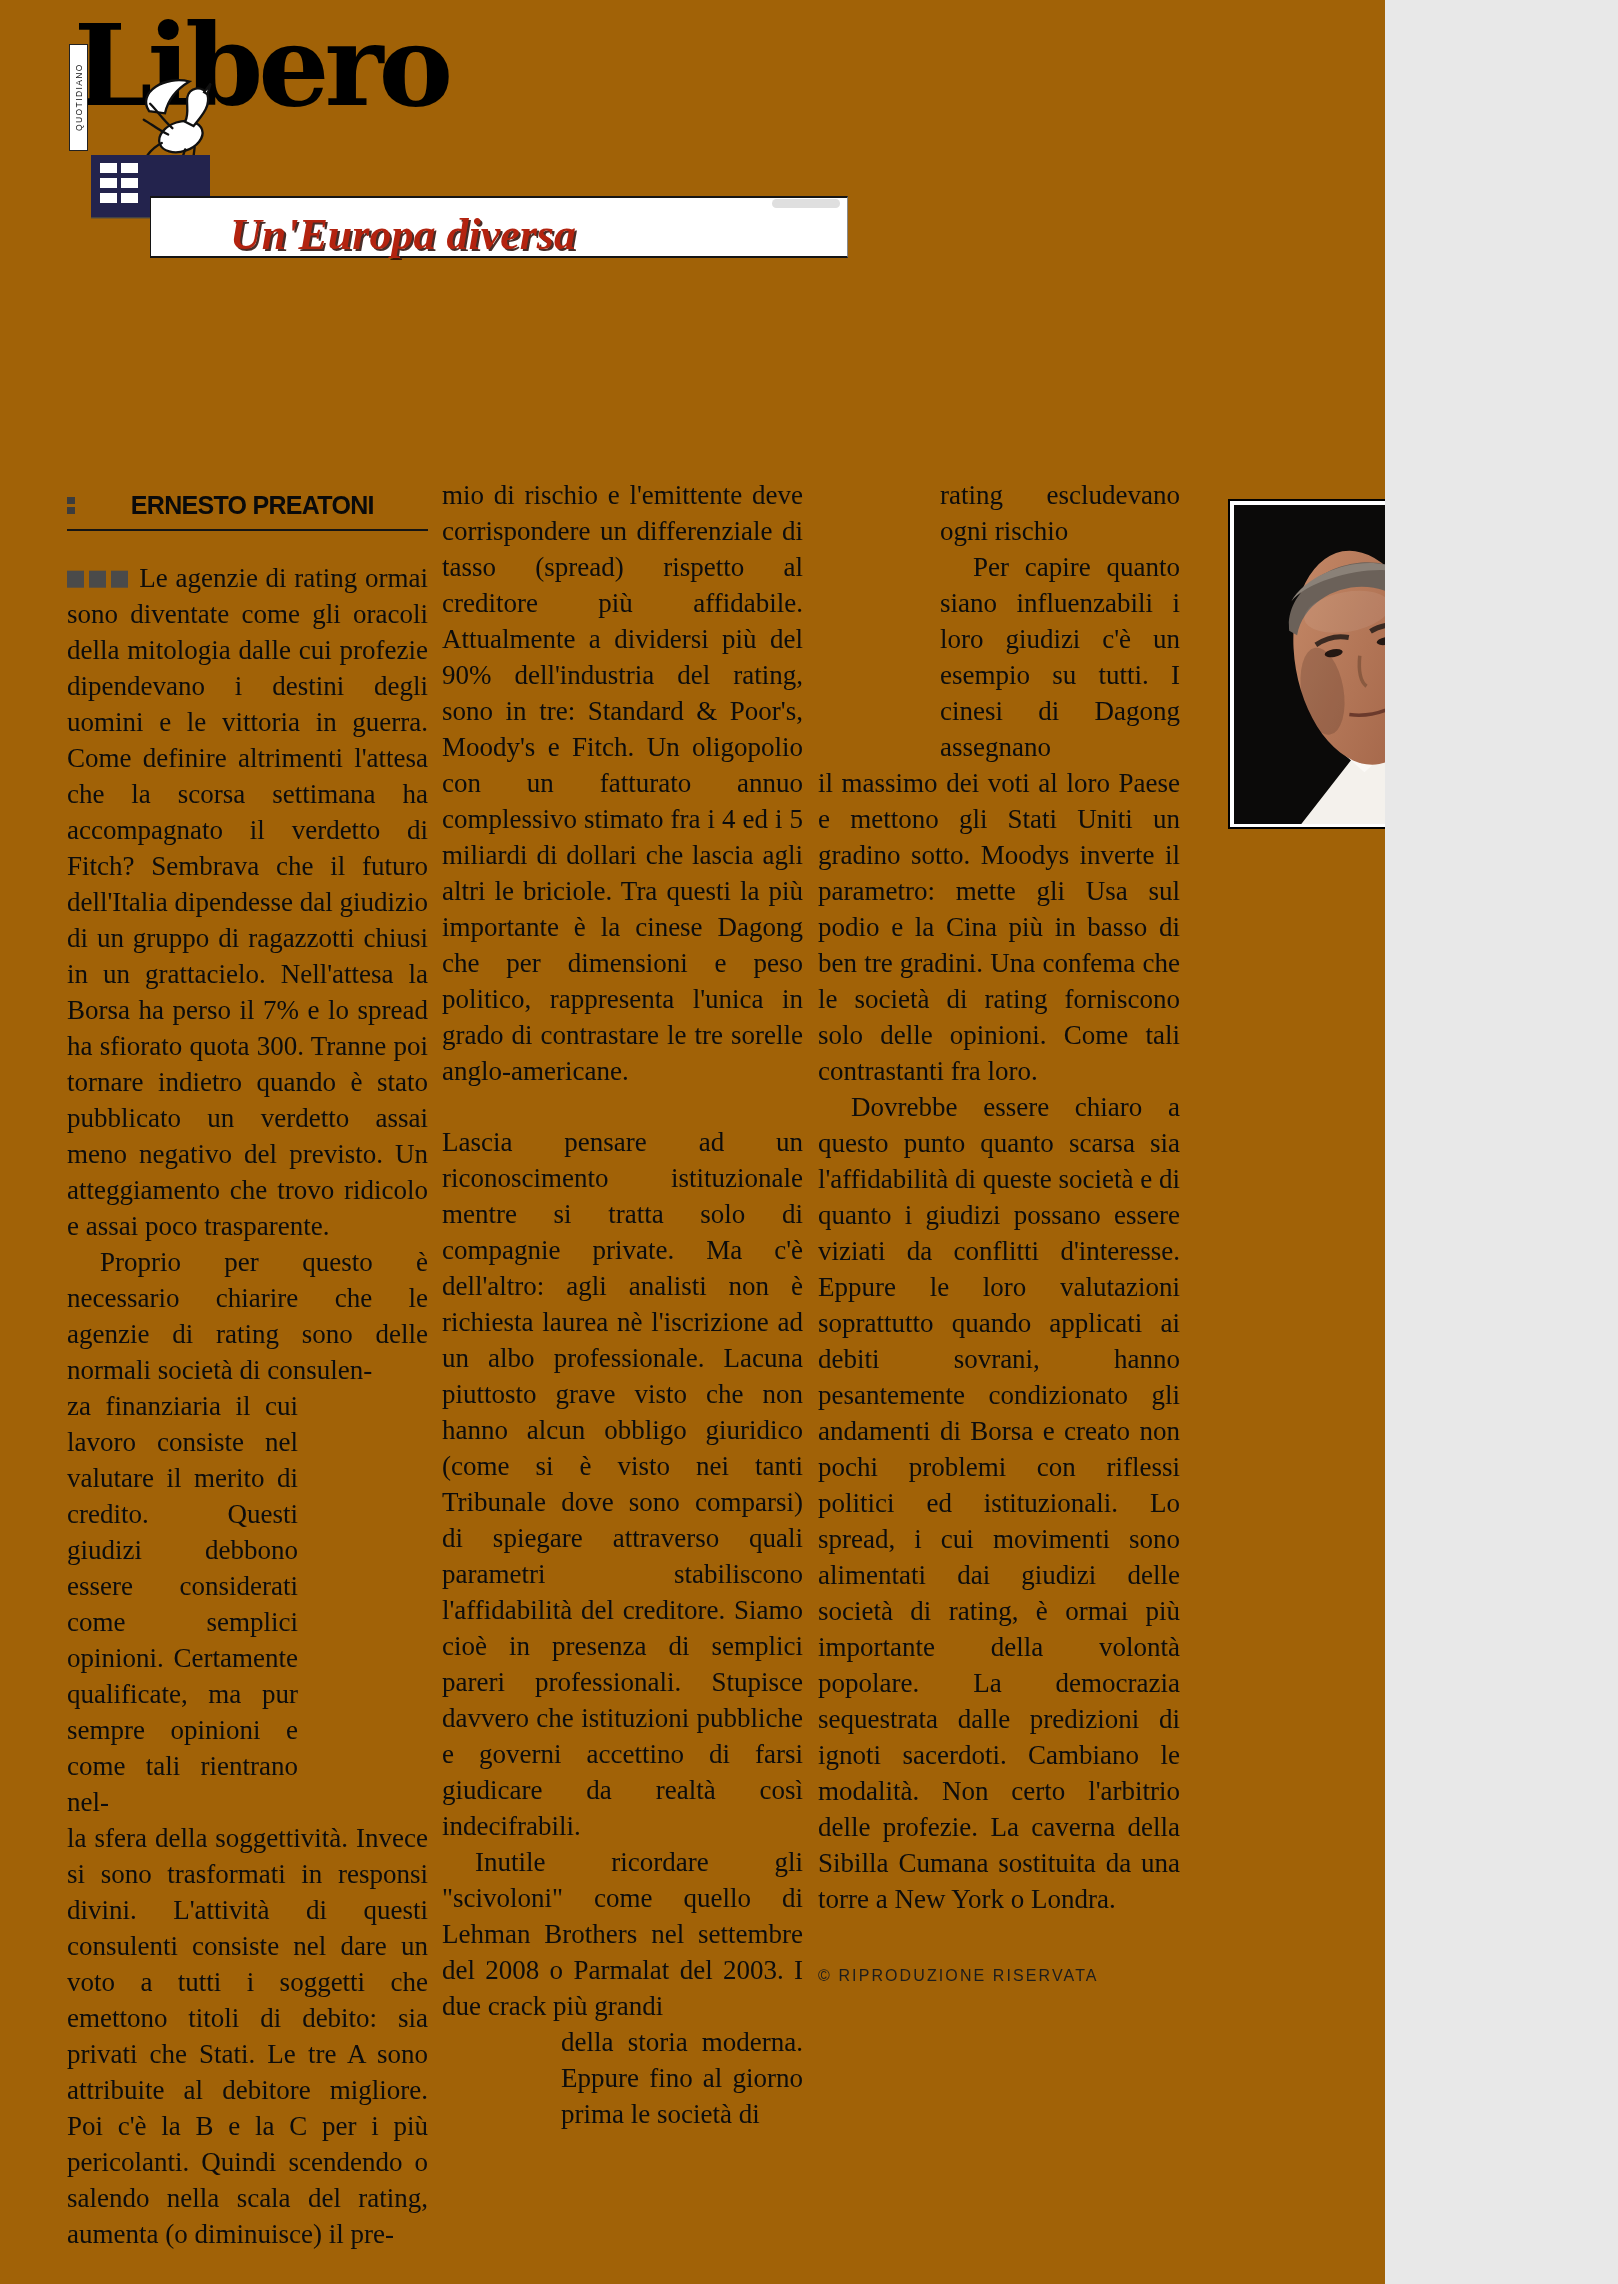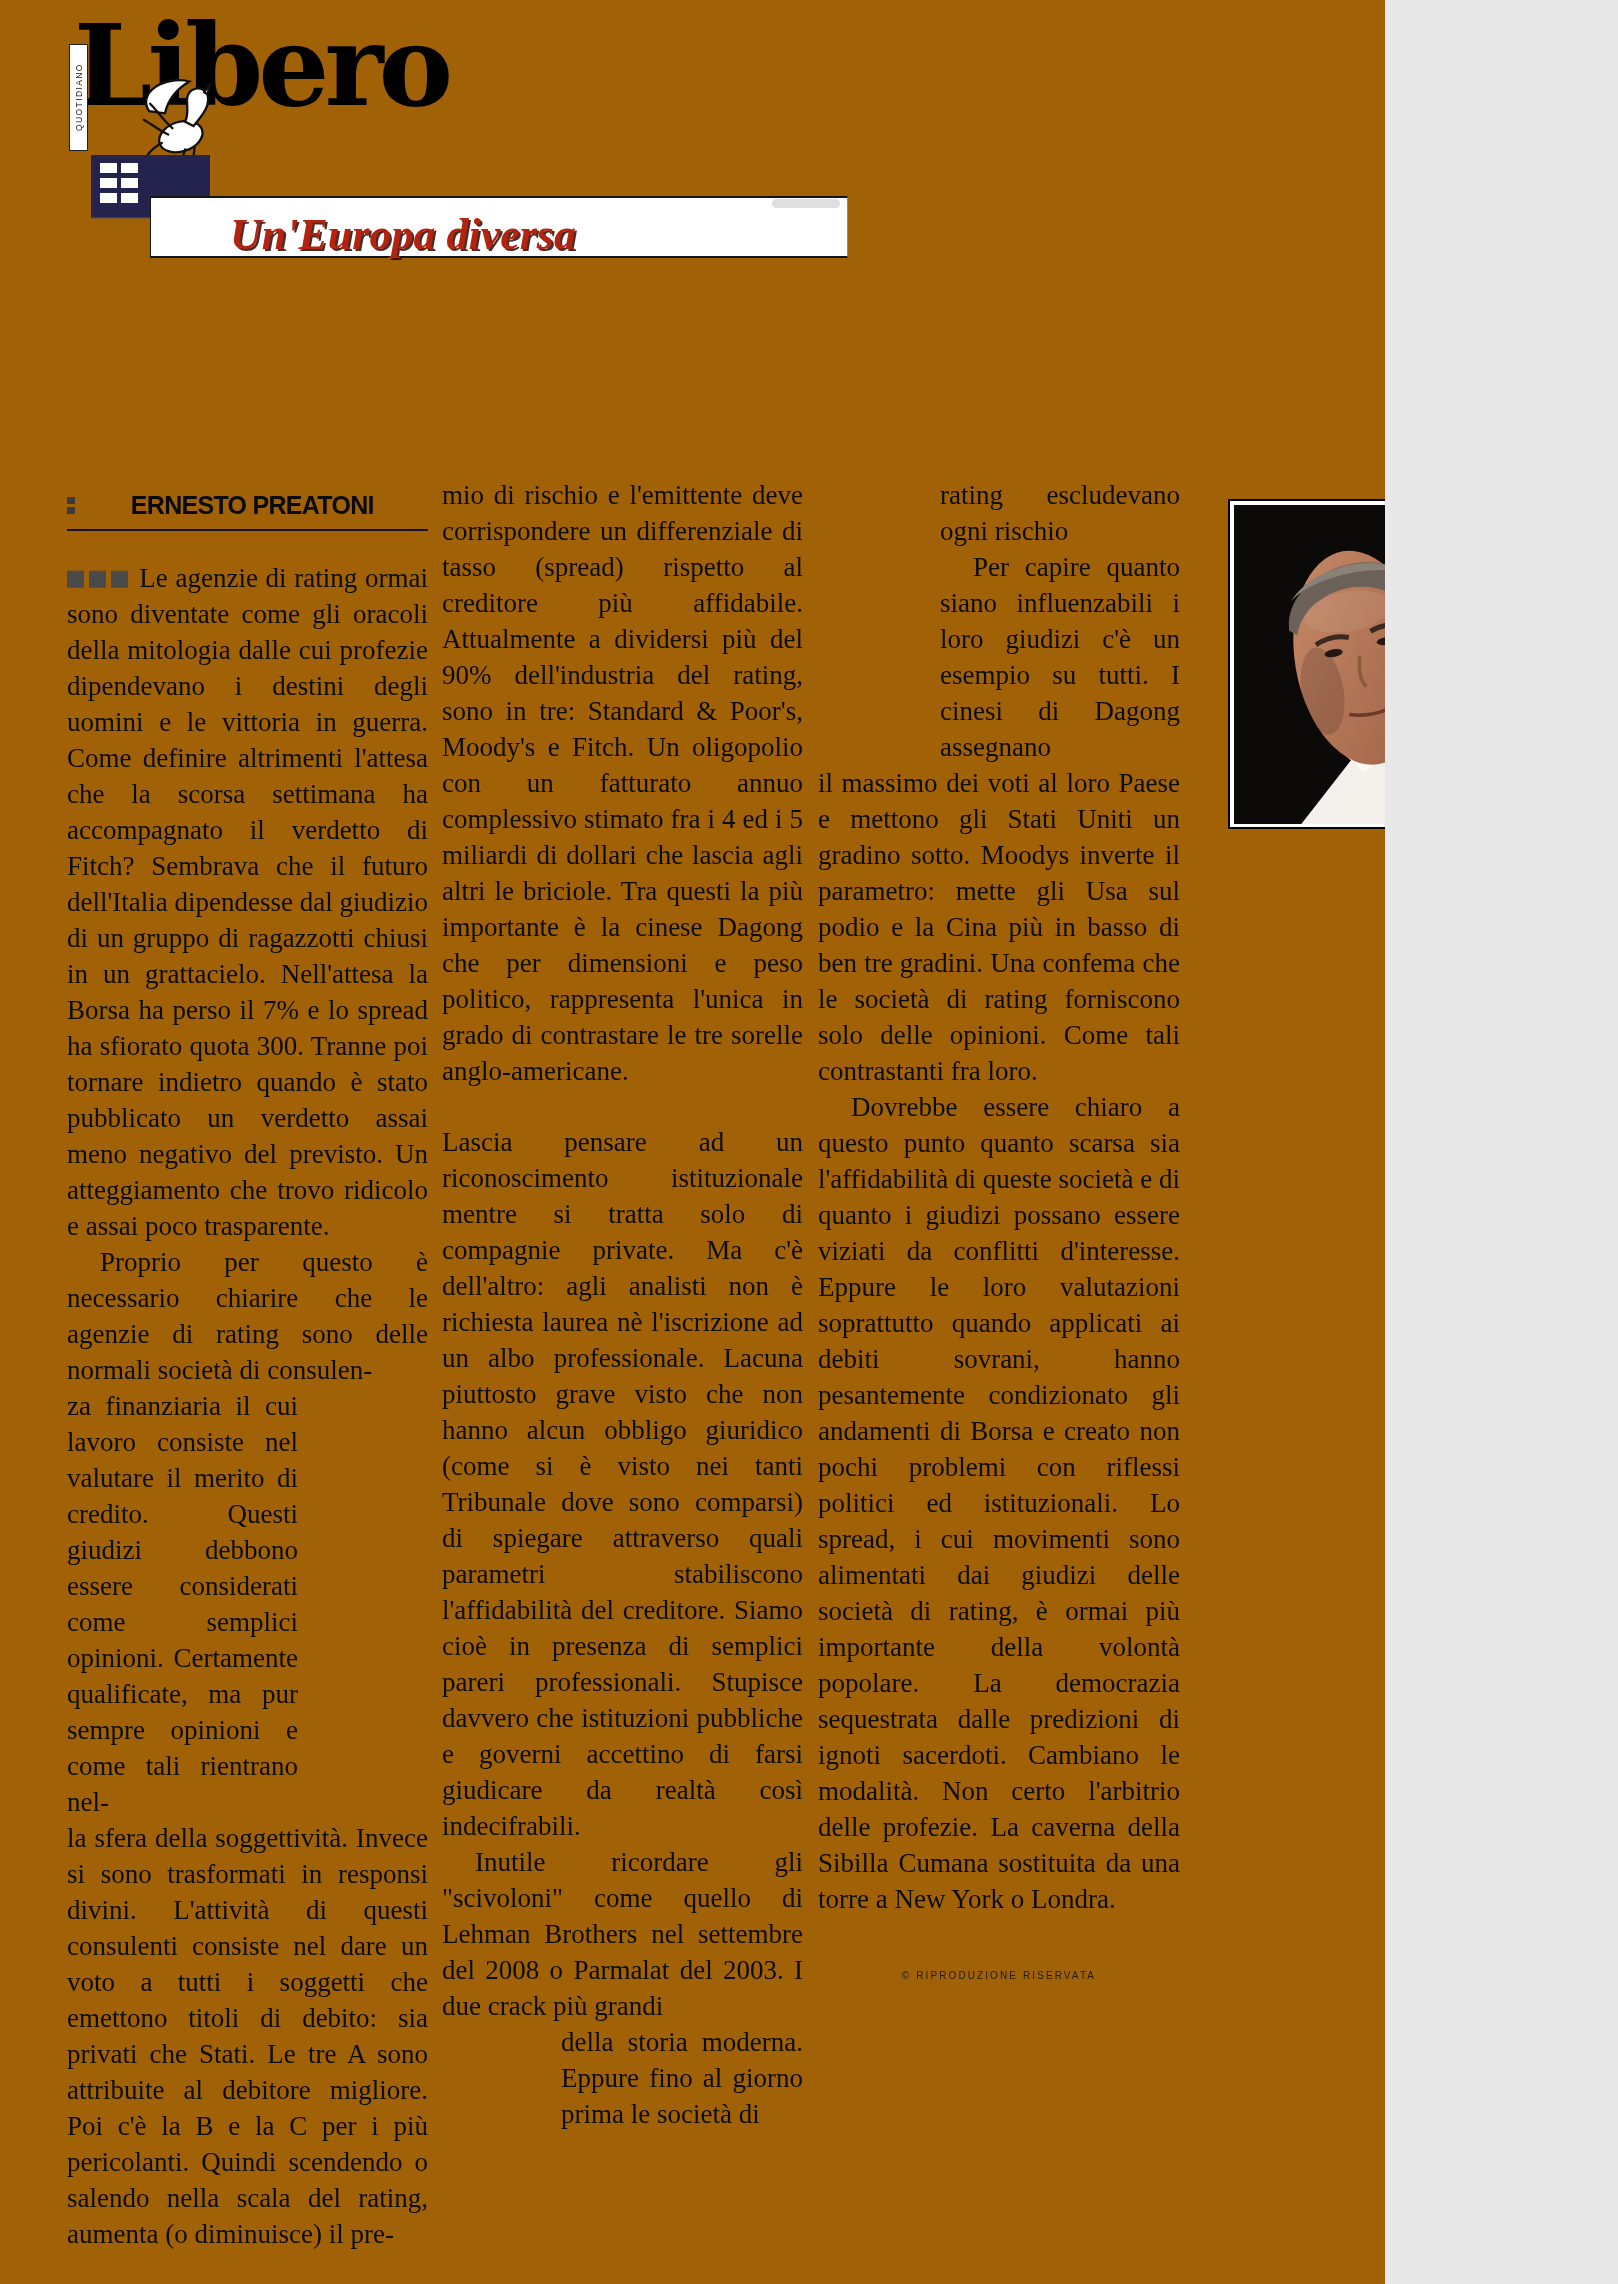--- a/index.html
+++ b/index.html
@@ -52,22 +52,22 @@
   #col3{left:818px;top:477px;width:362px;}
   .col p.blk{margin:0;}
   .col p.ind{text-indent:33px;}
   .col p.gap{margin-top:35px;}
   #col1 p.nr{padding-right:130px;}
   #col2 p.nl{padding-left:119px;}
   #col3 p.nl{padding-left:122px;}
   .sq{display:inline-block;width:17px;height:17px;background:#4a4a4a;margin-right:5px;
         vertical-align:baseline;transform:translateY(0.7px);}
   .sq.last{margin-right:11.3px;}
-  #copyright{margin-top:41px;text-align:center;font-family:"Liberation Sans", sans-serif;
-        font-size:10px;letter-spacing:2.1px;color:#1c1c1c;}
+  #copyright{margin-top:41px;text-align:left;font-family:"Liberation Sans", sans-serif;
+        font-size:16px;letter-spacing:2.1px;color:#1c1c1c;}
 
   
   #photo-frame{position:absolute;left:1228px;top:499px;width:241px;height:330px;
         border:2.1px solid #000;background:#fff;box-sizing:border-box;padding:3.5px;}
   #photo-frame svg{display:block;width:100%;height:100%;}
 </style>
 </head>
 <body>
 
 <div id="page">

